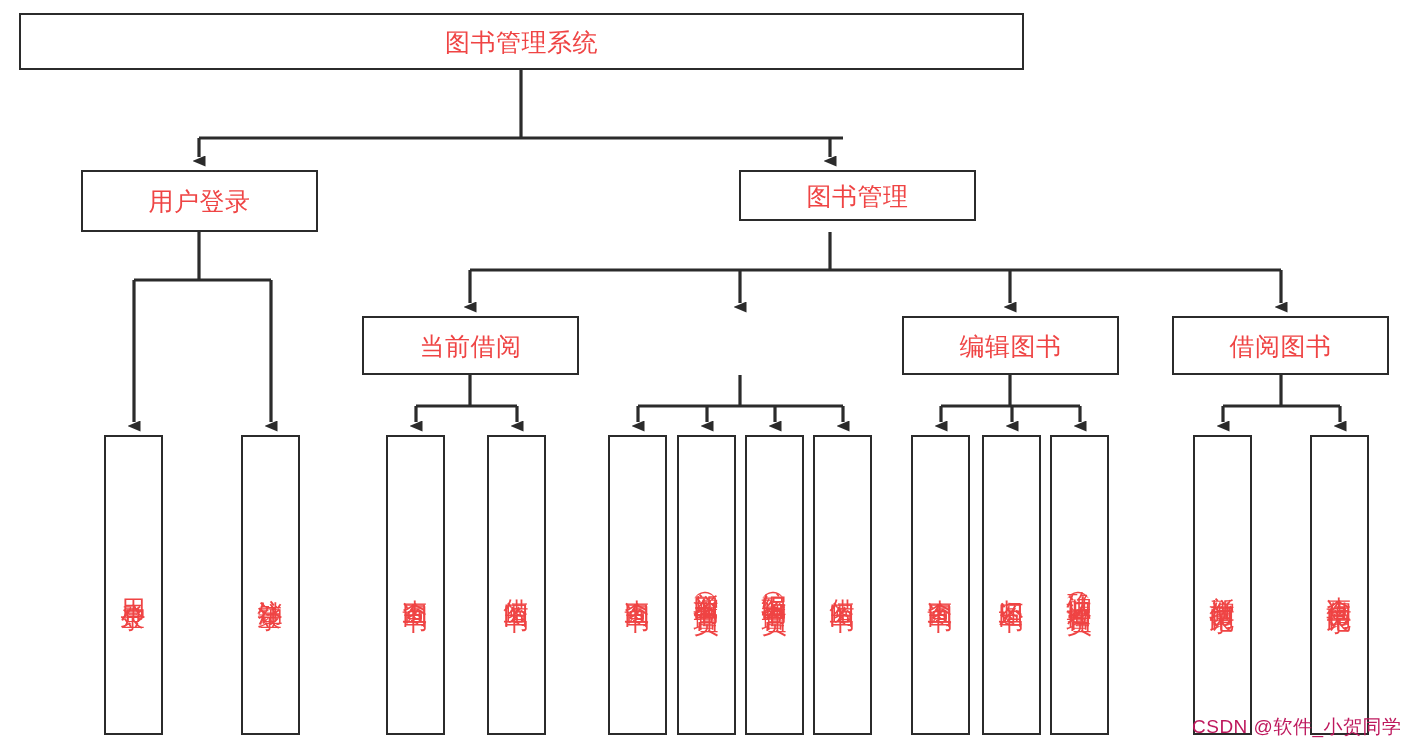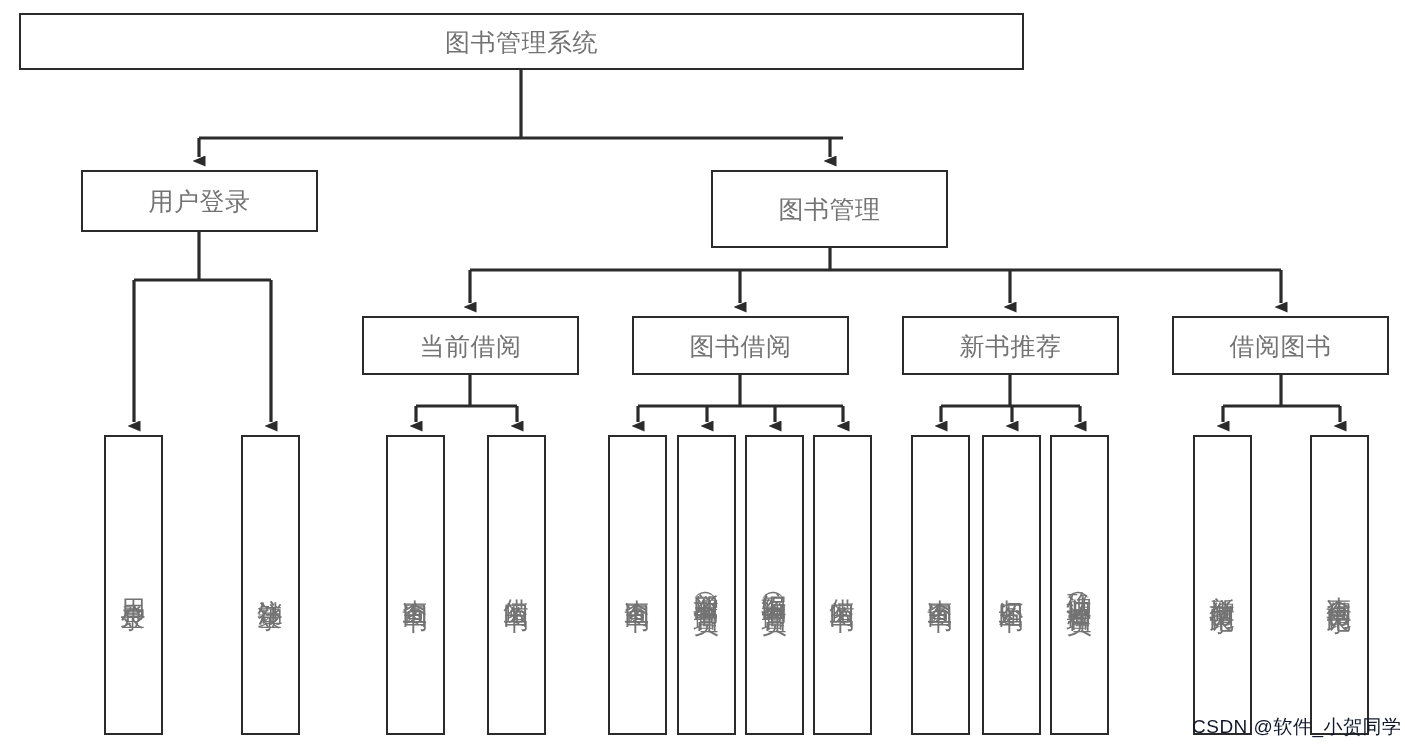--- a/index.html
+++ b/index.html
@@ -26,21 +26,21 @@
     pointer-events: none;
   }
   .node {
     position: absolute;
     box-sizing: border-box;
     background: #ffffff;
     border: 2.5px solid #2b2b2b;
     display: flex;
     align-items: center;
     justify-content: center;
-    color: #737373;
+    color: #ef4444;
   }
   .node .label {
     display: block;
     text-align: center;
     line-height: 1.12;
     letter-spacing: 0.5px;
   }
   .node.horizontal .label {
     writing-mode: horizontal-tb;
     font-size: 25px;
@@ -48,21 +48,21 @@
   .node.vertical .label {
     writing-mode: vertical-rl;
     text-orientation: upright;
     font-size: 25px;
     letter-spacing: 3px;
     white-space: nowrap;
   }
   .node.root .label { font-size: 25px; }
   .watermark {
     position: absolute;
-    color: #0f172a;
+    color: #be185d;
     font-size: 19px;
     white-space: nowrap;
     letter-spacing: 0.5px;
   }
 </style>
 </head>
 <body>
 
 <div id="diagram-root">
 
@@ -116,32 +116,29 @@
     </g>
   </svg>
 
   <div class="node horizontal root" style="left:19px;top:13px;width:1005px;height:57px;">
     <span class="label">图书管理系统</span>
   </div>
 
   <div class="node horizontal" style="left:81px;top:170px;width:237px;height:62px;">
     <span class="label">用户登录</span>
   </div>
-  <div class="node horizontal" style="left:711px;top:170px;width:237px;height:78px;">
+  <div class="node horizontal" style="left:739px;top:170px;width:237px;height:51px;">
     <span class="label">图书管理</span>
   </div>
 
   <div class="node horizontal" style="left:362px;top:316px;width:217px;height:59px;">
     <span class="label">当前借阅</span>
   </div>
-  <div class="node horizontal" style="left:632px;top:316px;width:217px;height:59px;">
-    <span class="label">图书借阅</span>
-  </div>
   <div class="node horizontal" style="left:902px;top:316px;width:217px;height:59px;">
-    <span class="label">新书推荐</span>
+    <span class="label">编辑图书</span>
   </div>
   <div class="node horizontal" style="left:1172px;top:316px;width:217px;height:59px;">
     <span class="label">借阅图书</span>
   </div>
 
   <div class="node vertical" style="left:104px;top:435px;width:59px;height:300px;">
     <span class="label">用户登录</span>
   </div>
   <div class="node vertical" style="left:241px;top:435px;width:59px;height:300px;">
     <span class="label">注销登录</span>

